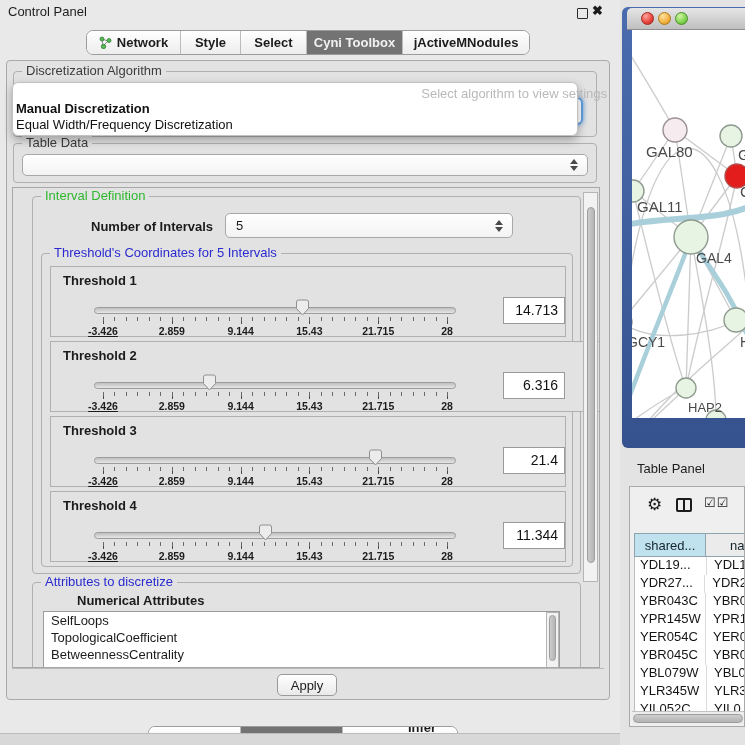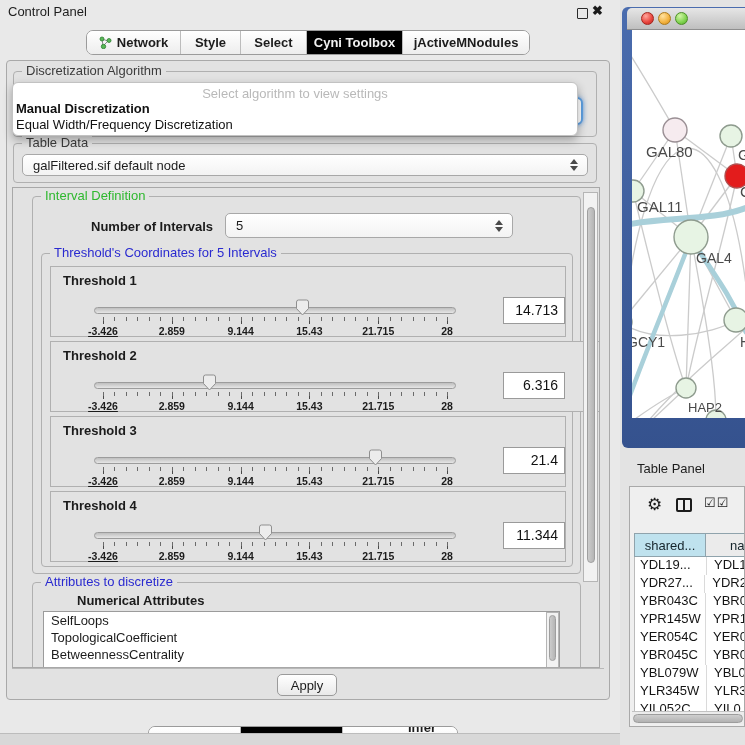--- a/index.html
+++ b/index.html
@@ -13,21 +13,21 @@
   .cp-title{left:8px;top:4px;font-size:13px;color:#1d1d1d;}
   .win-restore{left:577px;top:8px;width:9px;height:9px;border:1.5px solid #2b2b2b;border-radius:1px;background:transparent;}
   .win-close{left:592px;top:3px;font-size:13px;font-weight:bold;color:#1a1a1a;}
 
   
   .seg-bar{height:23px;border:1px solid #9b9b9b;border-radius:7px;overflow:hidden;background:#fff;display:flex;}
   .seg{height:23px;line-height:22px;text-align:center;font-size:13px;font-weight:600;color:#1c1c1c;
        background:linear-gradient(#ffffff,#ededed);border-right:1px solid #bcbcbc;box-sizing:border-box;
        display:flex;align-items:center;justify-content:center;gap:5px;}
   .seg:last-child{border-right:none;}
-  .seg.sel{background:#000000;color:#f2f2f2;}
+  .seg.sel{background:#737373;color:#f2f2f2;}
 
   .outer-panel{left:6px;top:60px;width:604px;height:640px;border:1px solid #a9a9a9;border-radius:4px;background:#e2e2e2;box-sizing:border-box;padding-left:31px;}
 
   .group{border:1px solid #b0b0b0;border-radius:4px;box-sizing:border-box;}
   .group-title{position:absolute;top:-9px;left:8px;padding:0 4px;background:#e2e2e2;font-size:13px;}
   .t-dark{color:#3c3c3c;}
   .t-green{color:#2eb82e;}
   .t-blue{color:#2a2ad0;}
 
   
@@ -36,21 +36,21 @@
   .spin{position:absolute;right:9px;top:50%;transform:translateY(-50%);width:8px;height:12px;}
   .spin::before{content:"";position:absolute;left:0;top:0;border-left:4px solid transparent;border-right:4px solid transparent;border-bottom:5px solid #4a4a4a;}
   .spin::after{content:"";position:absolute;left:0;bottom:0;border-left:4px solid transparent;border-right:4px solid transparent;border-top:5px solid #4a4a4a;}
 
   .focus-combo{left:22px;top:96px;width:560px;height:28px;background:#fff;border:2px solid #5d9fe0;border-radius:6px;
                box-shadow:0 0 5px rgba(70,140,220,.85);box-sizing:border-box;}
 
   
   .popup{left:12px;top:82px;width:566px;height:54px;background:#ffffff;border:1px solid #c2c2c2;border-radius:6px;
          box-shadow:0 4px 10px rgba(0,0,0,.3);z-index:5;box-sizing:border-box;}
-  .popup-header{position:absolute;left:0;top:3px;width:100%;text-align:center;font-size:13px;color:#b9b9b9;}
+  .popup-header{position:absolute;left:0;top:3px;width:100%;text-align:right;font-size:13px;color:#b9b9b9;padding-left:30px;}
   .popup-item{position:absolute;left:3px;font-size:13px;color:#111;white-space:nowrap;}
 
   
   .scrollpane{left:11px;top:186px;width:588px;height:481px;border:1px solid #a8a8a8;background:#e2e2e2;box-sizing:border-box;overflow:hidden;}
   .vscroll{background:#f2f2f2;border:1px solid #b5b5b5;box-sizing:border-box;}
   .vthumb{background:linear-gradient(to right,#cccccc,#b5b5b5);border:1px solid #9f9f9f;border-radius:5px;box-sizing:border-box;}
 
   .thr-box{border:1px solid #b0b0b0;background:#e2e2e2;box-sizing:border-box;}
   .thr-label{position:absolute;left:12px;top:6px;font-size:13px;font-weight:bold;color:#1b1b1b;}
   .slider-zone{position:absolute;left:43px;top:32px;width:362px;height:38px;}
@@ -146,21 +146,20 @@
       <div class="abs group" style="left:6px;top:10px;width:584px;height:66px;">
         <span class="group-title t-dark">Discretization Algorithm</span>
       </div>
       <div class="abs focus-combo" style="left:16px;top:36px;">
         <span class="spin"></span>
       </div>
 
       <div class="abs group" style="left:6px;top:82px;width:584px;height:40px;">
         <span class="group-title t-dark">Table Data</span>
         <div class="combo" style="position:absolute;left:8px;top:10px;width:566px;height:22px;">
-          <span>galFiltered.sif default node</span>
           <span class="spin"></span>
         </div>
       </div>
 
       <div class="abs scrollpane" style="left:5px;top:126px;">
 
         <div class="abs group" style="left:19px;top:8px;width:549px;height:378px;">
           <span class="group-title t-green">Interval Definition</span>
 
           <span class="abs" style="left:58px;top:22px;font-size:13px;font-weight:bold;color:#1b1b1b;">Number of Intervals</span>

